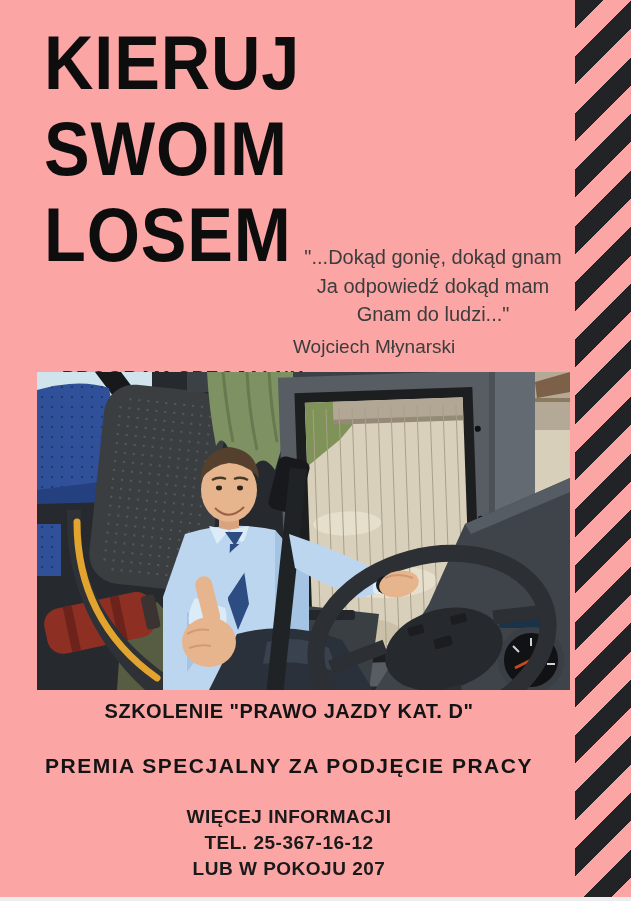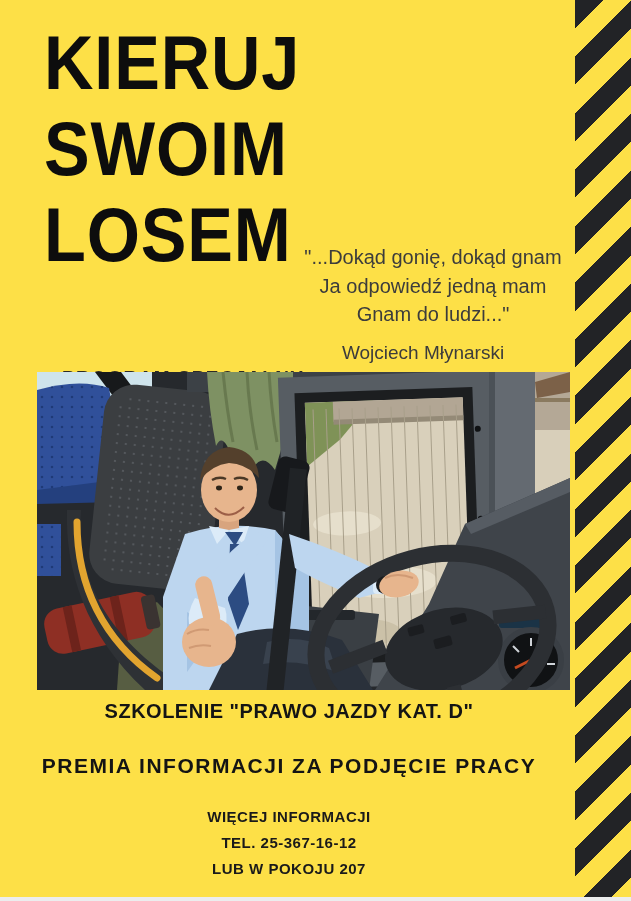--- a/index.html
+++ b/index.html
@@ -1,18 +1,18 @@
 <!DOCTYPE html>
 <html><head>
 <meta charset="utf-8">
 <style>
   html,body{margin:0;padding:0;background:#ffffff;}
   .poster{
     position:relative;width:631px;height:901px;overflow:hidden;
-    background:#fde047;
+    background:#fca5a5;
     font-family:"Liberation Sans", sans-serif;
   }
   
   .stripes{
     position:absolute;top:0;right:0;width:56px;height:897px;
     background:repeating-linear-gradient(135deg,#222326 0 20px,transparent 20px 40px);
   }
   .bottom-strip{
     position:absolute;left:0;bottom:0;width:100%;height:4px;background:#ECEDEE;
   }
@@ -23,21 +23,21 @@
     letter-spacing:1px;color:#0D0D0D;
     transform:scaleX(0.9);transform-origin:left top;
     white-space:pre;
   }
   
   .quote{
     position:absolute;top:243px;right:58px;width:280px;
     font-size:20px;line-height:28.5px;color:#3C3C3C;text-align:center;
   }
   .quote .attr{
-    text-align:center;padding-right:20px;font-size:19px;margin-top:10px;color:#3C3C3C;
+    text-align:left;padding-right:20px;font-size:19px;margin-top:4px;color:#3C3C3C;
   }
   
   .program{
     position:absolute;left:62px;top:320px;
     font-weight:700;font-size:19px;line-height:23px;
     letter-spacing:1.4px;color:#2E2A24;white-space:pre;
   }
   
   .photo{
     position:absolute;left:37px;top:372px;width:533px;height:318px;overflow:hidden;
@@ -48,35 +48,35 @@
   .line-szkolenie{
     position:absolute;top:700px;left:0;width:578px;text-align:center;
     font-weight:700;font-size:20px;letter-spacing:0.5px;color:#141414;
   }
   .line-premia{
     position:absolute;top:754px;left:0;width:578px;text-align:center;
     font-weight:700;font-size:21px;letter-spacing:1.5px;color:#141414;
   }
   .contact{
     position:absolute;top:804px;left:0;width:578px;text-align:center;
-    font-weight:700;font-size:15px;line-height:26px;letter-spacing:0.5px;color:#1A1A1A;
+    font-weight:700;font-size:19px;line-height:26px;letter-spacing:0.5px;color:#1A1A1A;
   }
 </style>
 </head>
 <body>
 
 <div class="poster">
 
   <div class="stripes"></div>
 
   <div class="title"><div>KIERUJ</div><div>SWOIM</div><div>LOSEM</div></div>
 
   <div class="quote">
     <div>"...Dokąd gonię, dokąd gnam</div>
-    <div>Ja odpowiedź jedną mam</div>
+    <div>Ja odpowiedź dokąd mam</div>
     <div>Gnam do ludzi..."</div>
     <div class="attr">Wojciech Młynarski</div>
   </div>
 
   <div class="program">
     <div>PROGRAM SPECJALNY</div>
     <div>01.03.2022 - 31.12.2022</div>
   </div>
 
   <div class="photo">
@@ -222,21 +222,21 @@
 
       <path d="M232,166 Q210,196 192,224 L172,246 Q160,238 158,226 L186,188 Q204,168 220,160 Z" fill="#bdd6ef"></path>
       <path d="M158,226 Q150,240 152,252 L186,262 Q192,248 188,236 Z" fill="#dcebf8"></path>
       <ellipse cx="172" cy="270" rx="27" ry="25" fill="#e7b58d"></ellipse>
       <rect x="162" y="204" width="17" height="50" rx="8.5" transform="rotate(-14 170 228)" fill="#e7b58d"></rect>
       <path d="M150,262 Q160,256 172,258 M152,276 Q162,272 174,274" stroke="#d09a74" stroke-width="2" fill="none"></path>
     </svg>
   </div>
 
   <div class="line-szkolenie">SZKOLENIE "PRAWO JAZDY KAT. D"</div>
-  <div class="line-premia">PREMIA INFORMACJI ZA PODJĘCIE PRACY</div>
+  <div class="line-premia">PREMIA SPECJALNY ZA PODJĘCIE PRACY</div>
 
   <div class="contact">
     <div>WIĘCEJ INFORMACJI</div>
     <div>TEL. 25-367-16-12</div>
     <div>LUB W POKOJU 207</div>
   </div>
 
   <div class="bottom-strip"></div>
 </div>
 

